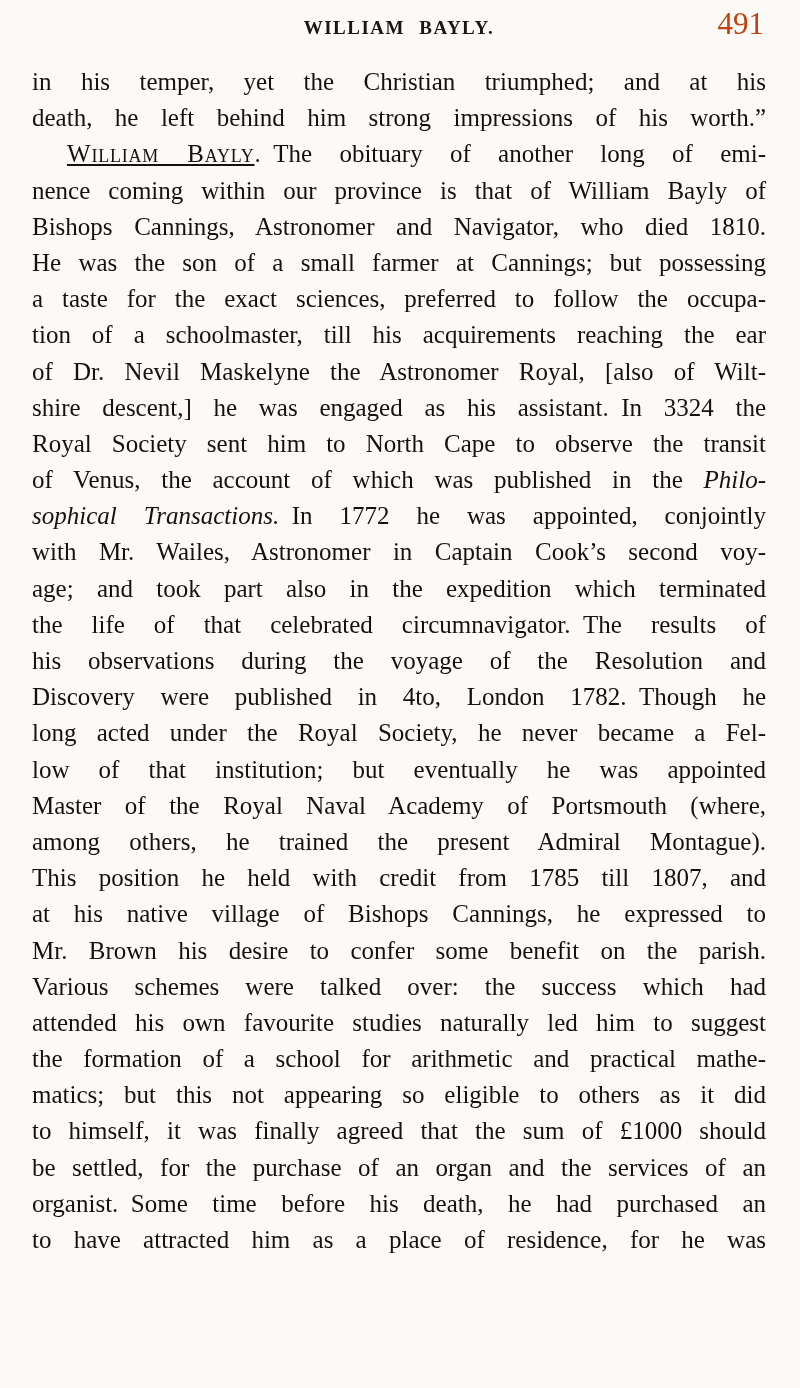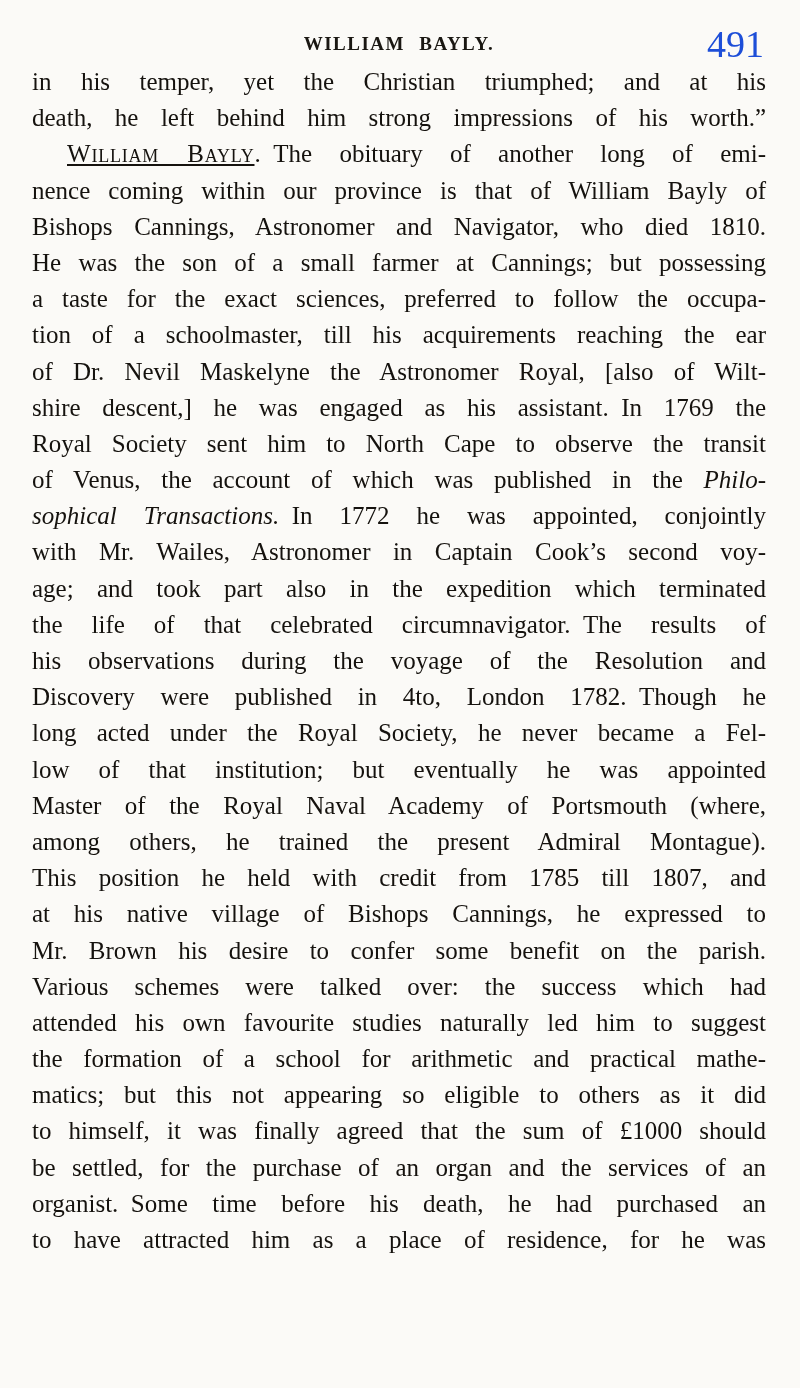--- a/index.html
+++ b/index.html
@@ -13,43 +13,43 @@
   .page {
     position: relative;
     width: 800px;
     height: 1388px;
     background: #fbfaf7;
     color: #15120e;
     font-family: "Liberation Serif", "DejaVu Serif", serif;
   }
   .pagehead {
     position: absolute;
-    top: 16px;
+    top: 0;
     left: 32px;
     width: 734px;
     height: 58px;
   }
   .running-title {
     position: absolute;
     top: 17px;
     left: 0;
     width: 100%;
     text-align: center;
     font-size: 19px;
     font-weight: bold;
     letter-spacing: 1.5px;
     word-spacing: 8px;
     color: #1a1712;
   }
   .page-number {
     position: absolute;
     top: 6px;
     right: 2px;
-    font-size: 38px;
-    color: #1d4ed8;
+    font-size: 31px;
+    color: #c2410c;
   }
   .body-text {
     position: absolute;
     top: 64px;
     left: 32px;
     width: 734px;
     font-size: 25px;
   }
   .line {
     display: block;
@@ -84,21 +84,21 @@
   <main class="body-text">
       <div class="line"><span>in his temper, yet the Christian triumphed; and at his</span></div>
       <div class="line"><span>death, he left behind him strong impressions of his worth.”</span></div>
       <div class="line indent"><span class="sc">William Bayly</span><span>. The obituary of another long of emi-</span></div>
       <div class="line"><span>nence coming within our province is that of William Bayly of</span></div>
       <div class="line"><span>Bishops Cannings, Astronomer and Navigator, who died 1810.</span></div>
       <div class="line"><span>He was the son of a small farmer at Cannings; but possessing</span></div>
       <div class="line"><span>a taste for the exact sciences, preferred to follow the occupa-</span></div>
       <div class="line"><span>tion of a schoolmaster, till his acquirements reaching the ear</span></div>
       <div class="line"><span>of Dr. Nevil Maskelyne the Astronomer Royal, [also of Wilt-</span></div>
-      <div class="line"><span>shire descent,] he was engaged as his assistant. In 1769 the</span></div>
+      <div class="line"><span>shire descent,] he was engaged as his assistant. In 3324 the</span></div>
       <div class="line"><span>Royal Society sent him to North Cape to observe the transit</span></div>
       <div class="line"><span>of Venus, the account of which was published in the </span><span class="i">Philo-</span></div>
       <div class="line"><span class="i">sophical Transactions.</span><span> In 1772 he was appointed, conjointly</span></div>
       <div class="line"><span>with Mr. Wailes, Astronomer in Captain Cook’s second voy-</span></div>
       <div class="line"><span>age; and took part also in the expedition which terminated</span></div>
       <div class="line"><span>the life of that celebrated circumnavigator. The results of</span></div>
       <div class="line"><span>his observations during the voyage of the Resolution and</span></div>
       <div class="line"><span>Discovery were published in 4to, London 1782. Though he</span></div>
       <div class="line"><span>long acted under the Royal Society, he never became a Fel-</span></div>
       <div class="line"><span>low of that institution; but eventually he was appointed</span></div>

